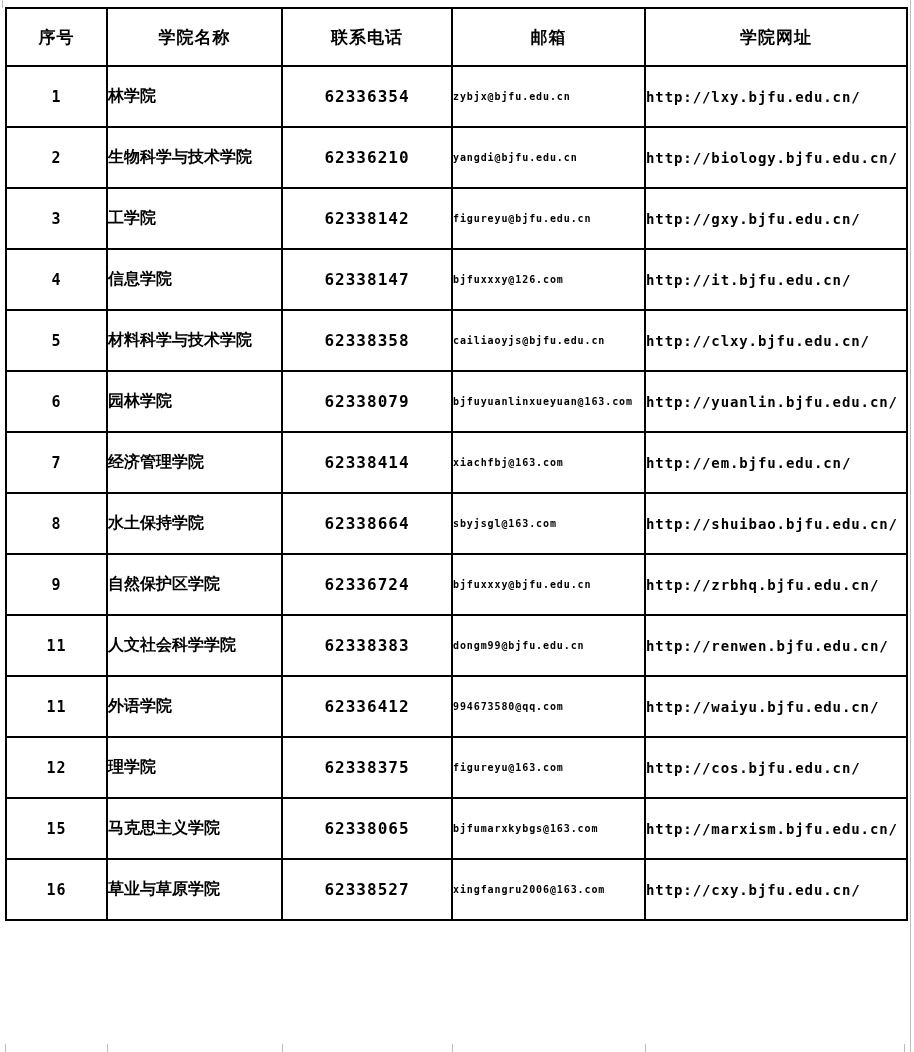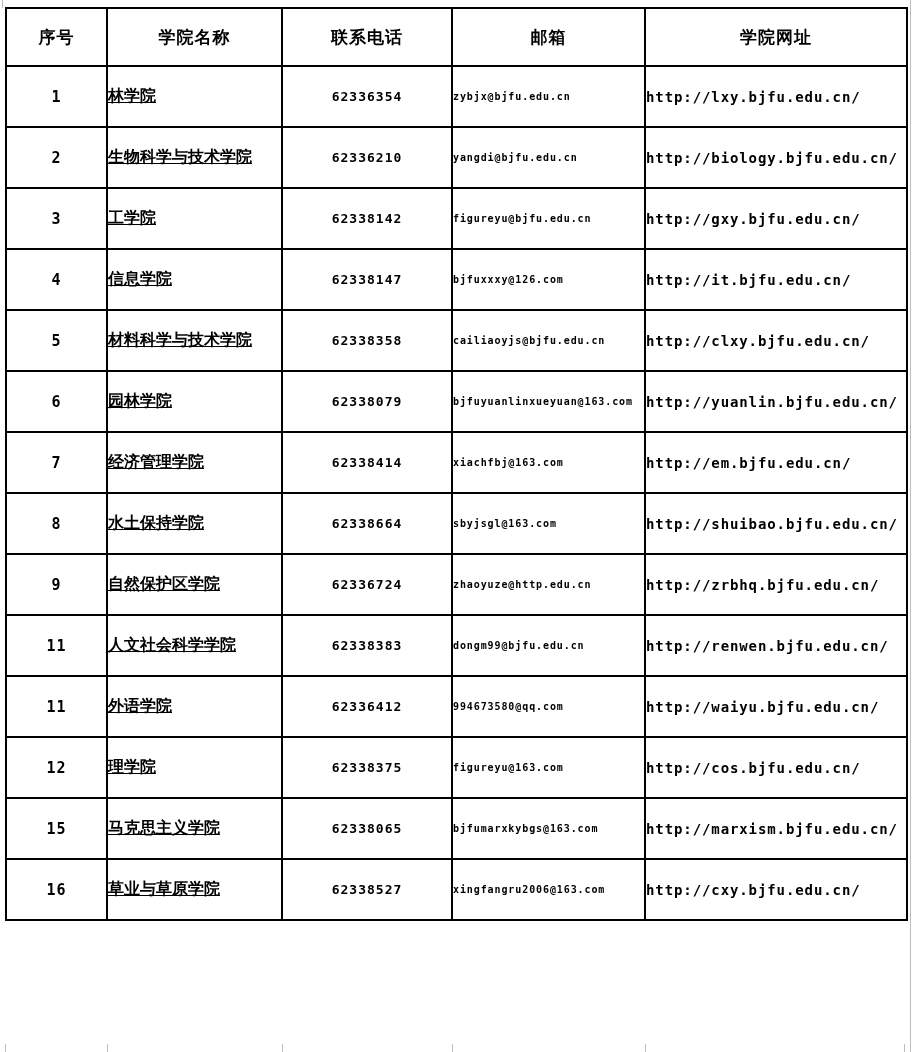--- a/index.html
+++ b/index.html
@@ -48,26 +48,25 @@
     font-size: 15px;
     text-align: center;
     letter-spacing: 1px;
   }
   td.c-name {
     font-family: "Liberation Sans", sans-serif;
     font-weight: bold;
     font-size: 16px;
     text-align: left;
     padding-left: 4px;
-    text-decoration: underline;
   }
   td.c-phone {
     font-family: "DejaVu Sans Mono", monospace;
     font-weight: bold;
-    font-size: 13px;
+    font-size: 16px;
     text-align: center;
     letter-spacing: 1px;
   }
   td.c-email {
     font-family: "DejaVu Sans Mono", monospace;
     font-weight: bold;
     font-size: 10px;
     text-align: left;
     padding-left: 2px;
     letter-spacing: 0.9px;
@@ -174,21 +173,21 @@
         <td class="c-idx">8</td>
         <td class="c-name">水土保持学院</td>
         <td class="c-phone">62338664</td>
         <td class="c-email">sbyjsgl@163.com</td>
         <td class="c-url">http://shuibao.bjfu.edu.cn/</td>
       </tr>
       <tr>
         <td class="c-idx">9</td>
         <td class="c-name">自然保护区学院</td>
         <td class="c-phone">62336724</td>
-        <td class="c-email">zhaoyuze@http.edu.cn</td>
+        <td class="c-email">bjfuxxxy@bjfu.edu.cn</td>
         <td class="c-url">http://zrbhq.bjfu.edu.cn/</td>
       </tr>
       <tr>
         <td class="c-idx">11</td>
         <td class="c-name">人文社会科学学院</td>
         <td class="c-phone">62338383</td>
         <td class="c-email">dongm99@bjfu.edu.cn</td>
         <td class="c-url">http://renwen.bjfu.edu.cn/</td>
       </tr>
       <tr>

